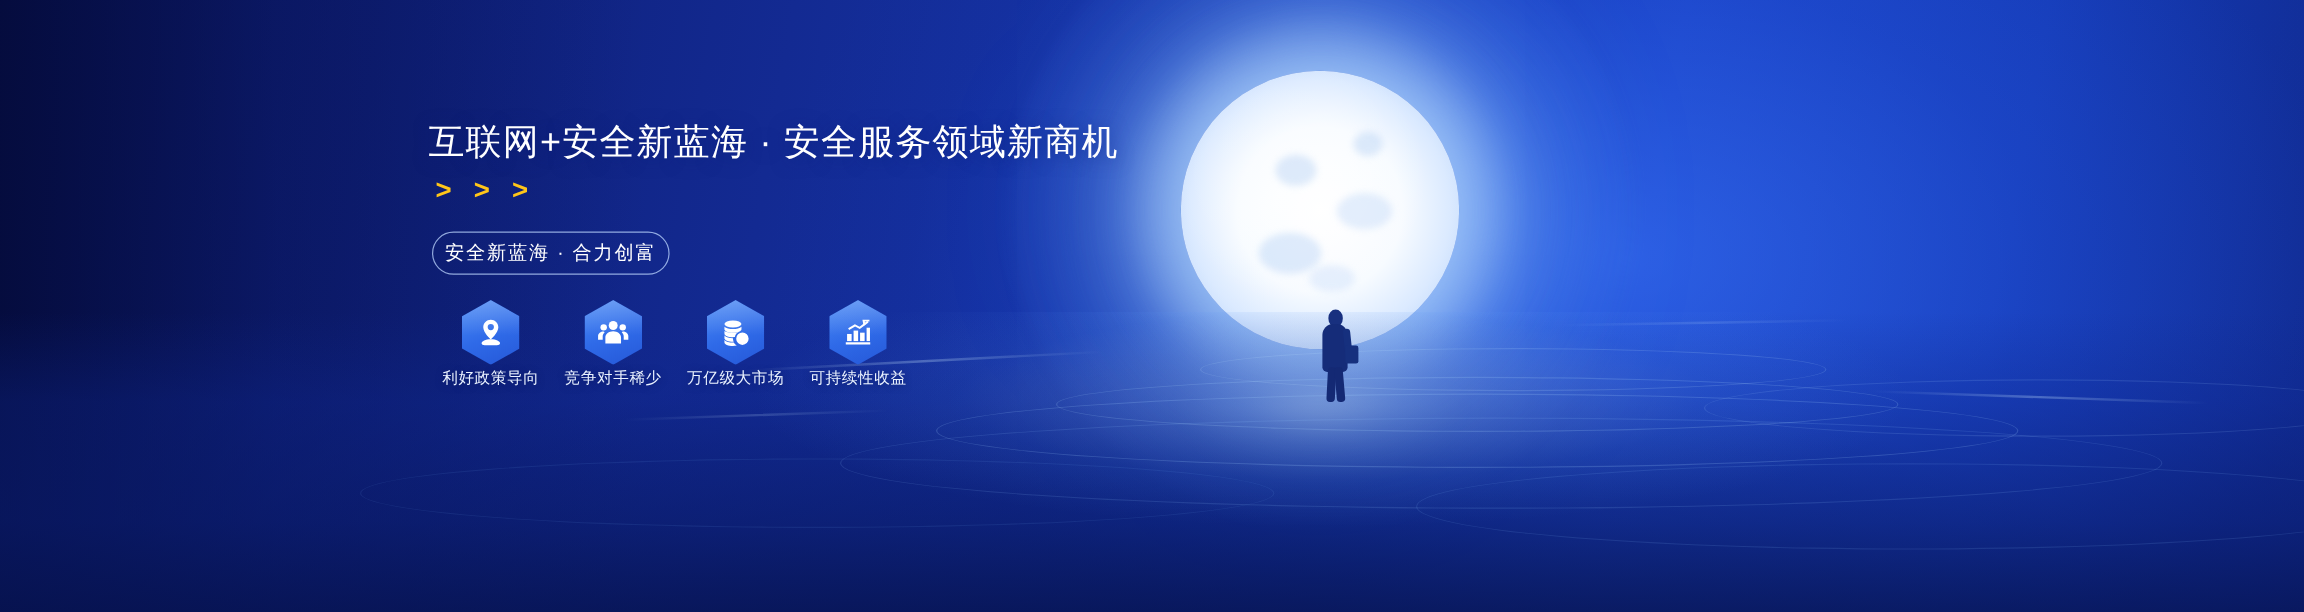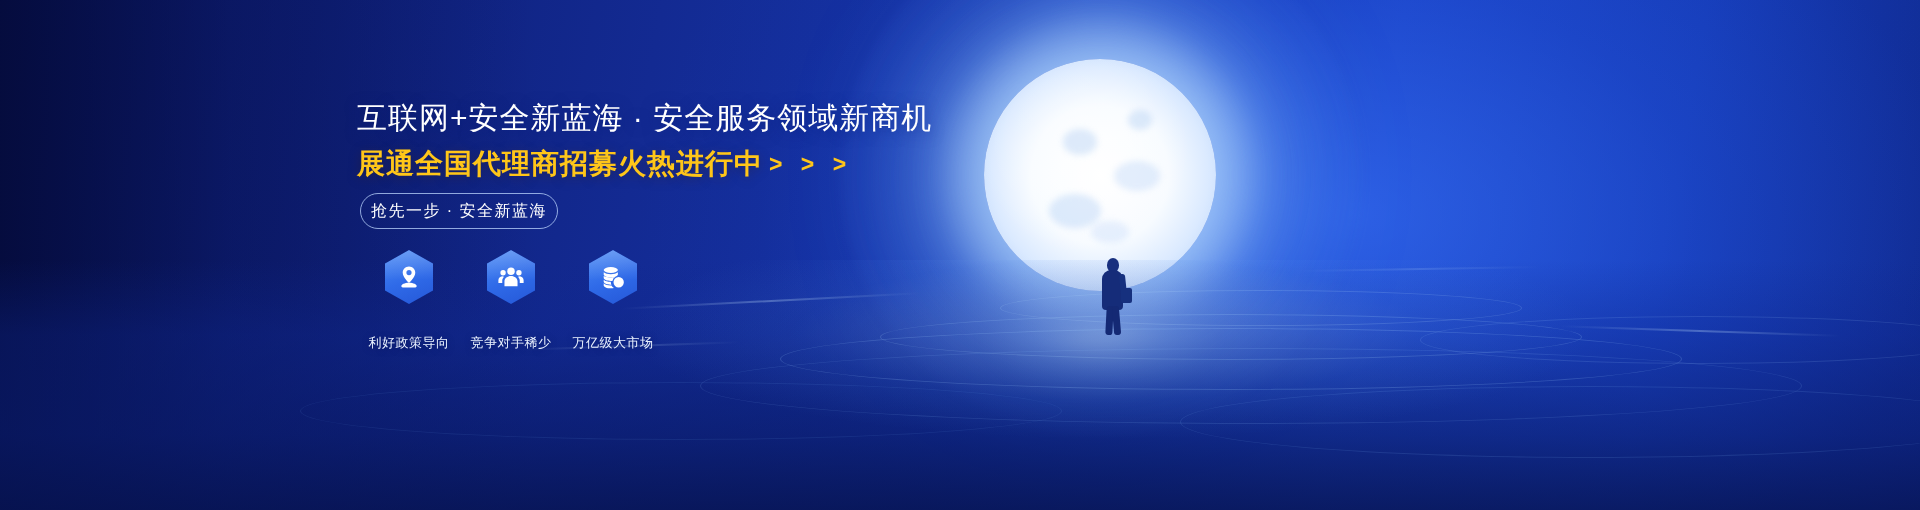--- a/index.html
+++ b/index.html
@@ -117,21 +117,21 @@
     clip-path:polygon(50% 0%,100% 25%,100% 75%,50% 100%,0% 75%,0% 25%);
     filter:drop-shadow(0 3px 10px rgba(15,40,140,0.55));
   }
   .hex::after{
     content:"";position:absolute;inset:0;
     background:linear-gradient(180deg,rgba(255,255,255,0.20),rgba(255,255,255,0) 55%);
     clip-path:polygon(50% 0%,100% 25%,100% 75%,50% 100%,0% 75%,0% 25%);
   }
   .hex svg{position:relative;z-index:1;}
   .flabel{
-    margin-top:30px;color:#eaf2ff;font-size:13px;letter-spacing:0.5px;white-space:nowrap;
+    margin-top:2px;color:#eaf2ff;font-size:13px;letter-spacing:0.5px;white-space:nowrap;
     text-shadow:0 1px 6px rgba(5,20,90,0.6);
   }
 </style>
 </head>
 <body>
 
 <div class="banner">
 
   <div class="vignette"></div>
 
@@ -166,25 +166,24 @@
     <div class="p-bag"></div>
     <div class="p-legL"></div>
     <div class="p-legR"></div>
   </div>
 
   <div class="content">
 
     <div class="headline">互联网+安全新蓝海 · 安全服务领域新商机</div>
 
     <div class="subline">
-      <span class="subline-text">展通全国代理商招募火热进行中</span>
       <span class="arrows">&gt; &gt; &gt;</span>
     </div>
 
-    <div class="pill">抢先一步 · 安全新蓝海</div>
+    <div class="pill">安全新蓝海 · 合力创富</div>
 
     <div class="features">
 
       <div class="feature">
         <div class="hex">
           <svg width="26" height="26" viewBox="0 0 24 24" fill="#ffffff">
             <path d="M12 2.2c-3.2 0-5.8 2.6-5.8 5.8 0 4.2 5.8 9.4 5.8 9.4s5.8-5.2 5.8-9.4c0-3.2-2.6-5.8-5.8-5.8zm0 8.1a2.4 2.4 0 1 1 0-4.8 2.4 2.4 0 0 1 0 4.8z"></path>
             <path d="M12 17.2c-4.2 0-7.1 1.6-7.1 3.1 0 .9 1 1.5 2.4 1.5h9.4c1.4 0 2.4-.6 2.4-1.5 0-1.5-2.9-3.1-7.1-3.1z"></path>
           </svg>
         </div>
@@ -213,16 +212,30 @@
             <path d="M3.3 7.4v1.9c0 1.4 2.8 2.6 6.3 2.6s6.3-1.2 6.3-2.6V7.4c-1.2 1.1-3.6 1.7-6.3 1.7S4.5 8.5 3.3 7.4z"></path>
             <path d="M3.3 10.6v1.9c0 1.4 2.8 2.6 6.3 2.6.5 0 1 0 1.4-.1a5.3 5.3 0 0 1 3.1-3.9c-1.2.5-2.8.8-4.5.8-2.7 0-5.1-.6-6.3-1.3z"></path>
             <path d="M3.3 13.9v1.9c0 1.4 2.8 2.6 6.3 2.6h.5a5.4 5.4 0 0 1-.5-2.3v-.3c-2.7 0-5.1-.6-6.3-1.9z"></path>
             <path d="M3.3 17.1V19c0 1.4 2.8 2.6 6.3 2.6 1 0 2-.1 2.8-.3a5.4 5.4 0 0 1-2.2-2.2h-.6c-2.7 0-5.1-.6-6.3-2z"></path>
             <path d="M16.6 11.6a4.6 4.6 0 1 0 0 9.2 4.6 4.6 0 0 0 0-9.2zm2 3.2h-1.1l-.5 1-.5-1h-1.1l.9 1.5h-.9v.7h1.1v.6h-1.1v.7h1.1v1.3h.9v-1.3h1.1v-.7h-1.1v-.6h1.1v-.7h-.9l1-1.5z"></path>
           </svg>
         </div>
         <div class="flabel">万亿级大市场</div>
       </div>
 
+      <div class="feature">
+        <div class="hex">
+          <svg width="26" height="26" viewBox="0 0 24 24" fill="#ffffff">
+            <path d="M2.6 19.6h18.8v1.7H2.6z"></path>
+            <rect x="3.6" y="13.2" width="3.5" height="5.5"></rect>
+            <rect x="8.6" y="10.6" width="3.5" height="8.1"></rect>
+            <rect x="13.6" y="12.2" width="3.5" height="6.5"></rect>
+            <rect x="18.6" y="8.4" width="2.6" height="10.3"></rect>
+            <path d="M4.4 8.8l5.2-3.1 3.6 1.9 6-4.5.9 1.2-6.7 5-3.6-1.9-4.6 2.8z"></path>
+            <path d="M15.4 2.2h5.4v1.5h-3.6l.5 2.6-1.5.3-.8-4.4z"></path>
+          </svg>
+        </div>
+        <div class="flabel">可持续性收益</div>
+      </div>
 
     </div>
   </div>
 </div>
 
 </body></html>

